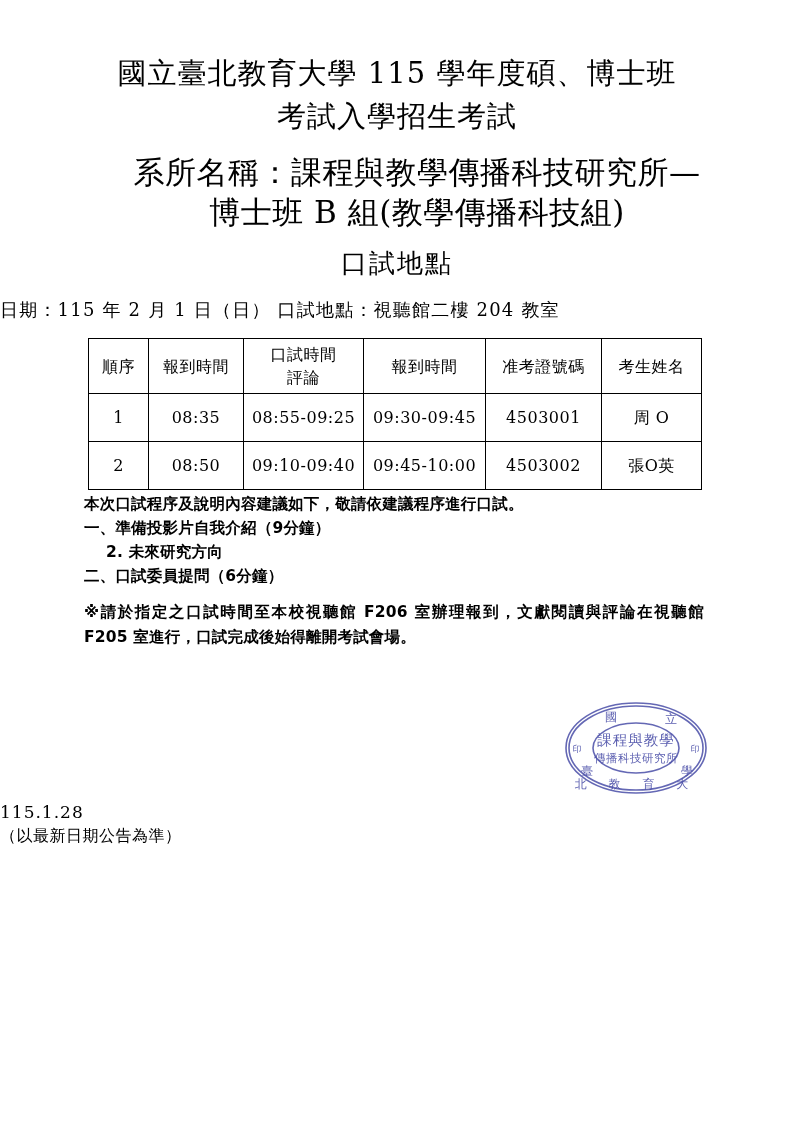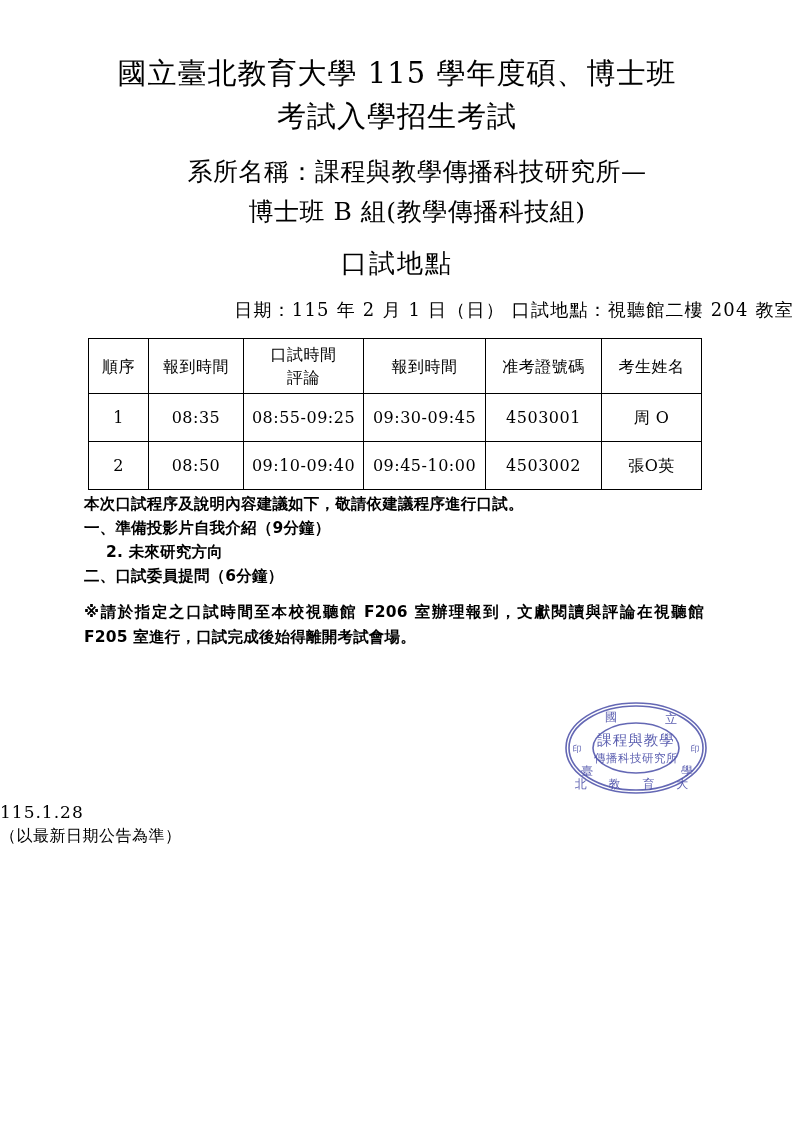--- a/index.html
+++ b/index.html
@@ -39,21 +39,21 @@
   }
 
   .subtitle-block {
     position: absolute;
     left: 0;
     top: 152px;
     width: 794px;
     text-align: center;
   }
   .subtitle-line {
-    font-size: 25px;
+    font-size: 31px;
     line-height: 40px;
     letter-spacing: 0.5px;
     white-space: nowrap;
     padding-left: 40px;
   }
 
   .section-title {
     position: absolute;
     left: 0;
     top: 245px;
@@ -62,21 +62,21 @@
     font-size: 26px;
     line-height: 36px;
     letter-spacing: 2px;
   }
 
   .date-line {
     position: absolute;
     left: 0;
     top: 297px;
     width: 794px;
-    text-align: right;
+    text-align: left;
     font-size: 18px;
     line-height: 26px;
     letter-spacing: 1.2px;
     white-space: nowrap;
   }
 
   
   .schedule-table {
     position: absolute;
     left: 88px;

